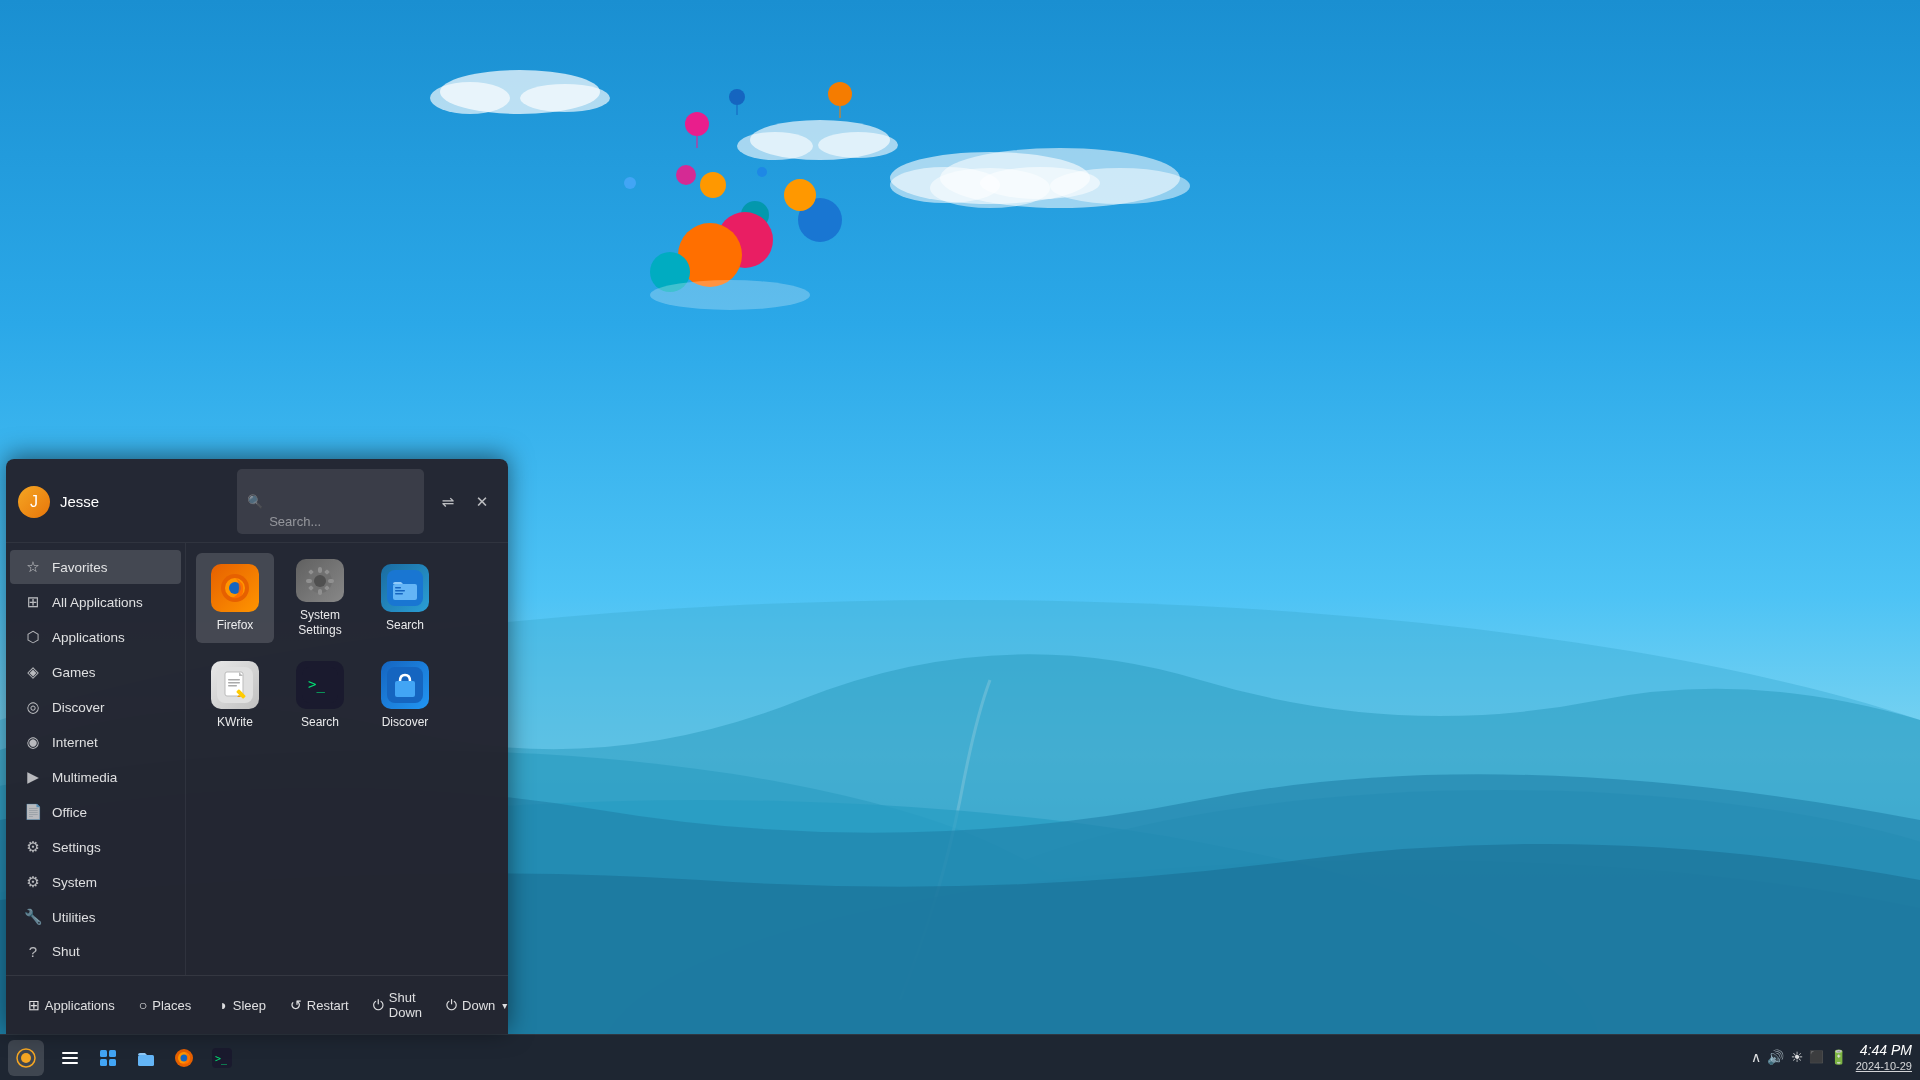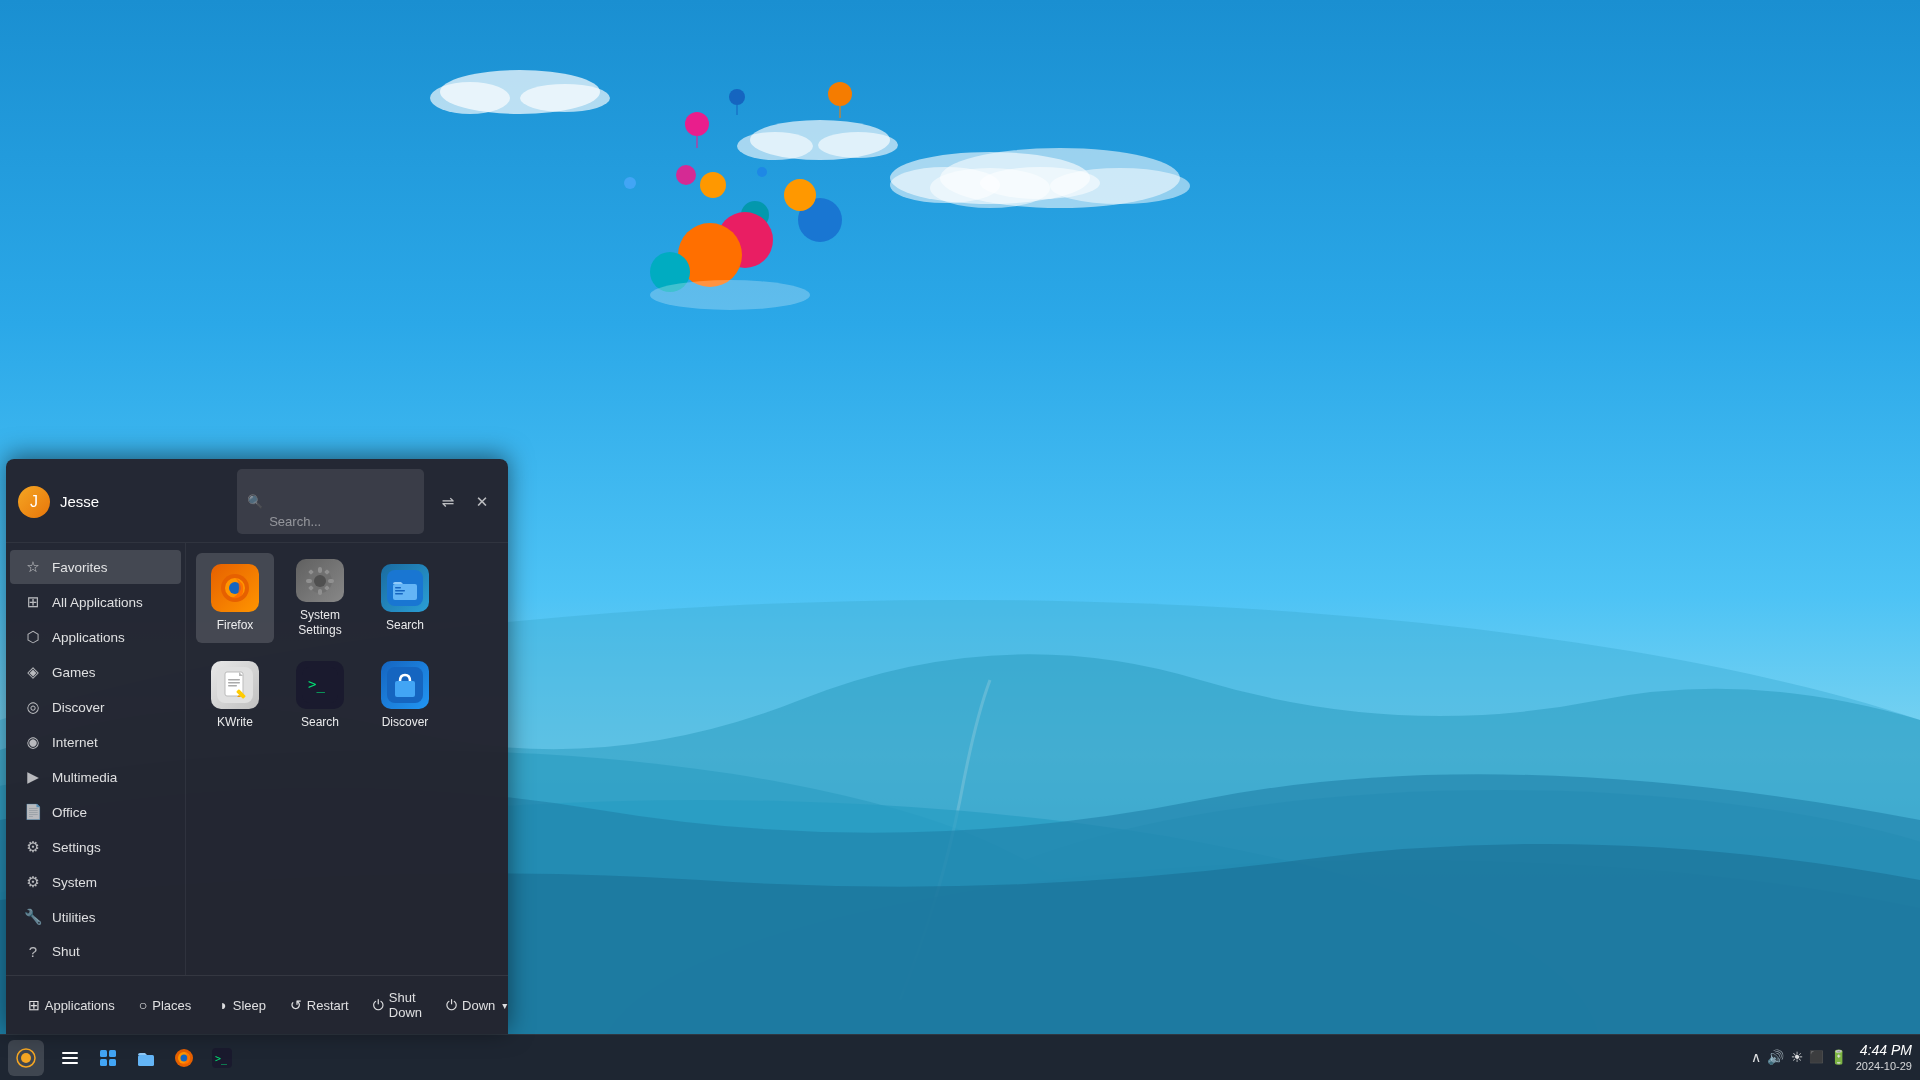--- a/index.html
+++ b/index.html
@@ -90,20 +90,21 @@
       line-height: 1.3;
     }
     .taskbar-clock .time {
       font-size: 14px;
       font-weight: 500;
       font-style: italic;
     }
     .taskbar-clock .date {
       font-size: 11px;
       opacity: 0.8;
+      text-decoration: underline;
     }
 
     
     .app-menu {
       position: absolute;
       bottom: 46px;
       left: 6px;
       width: 502px;
       background: rgba(35,35,45,0.97);
       border-radius: 8px 8px 0 0;

